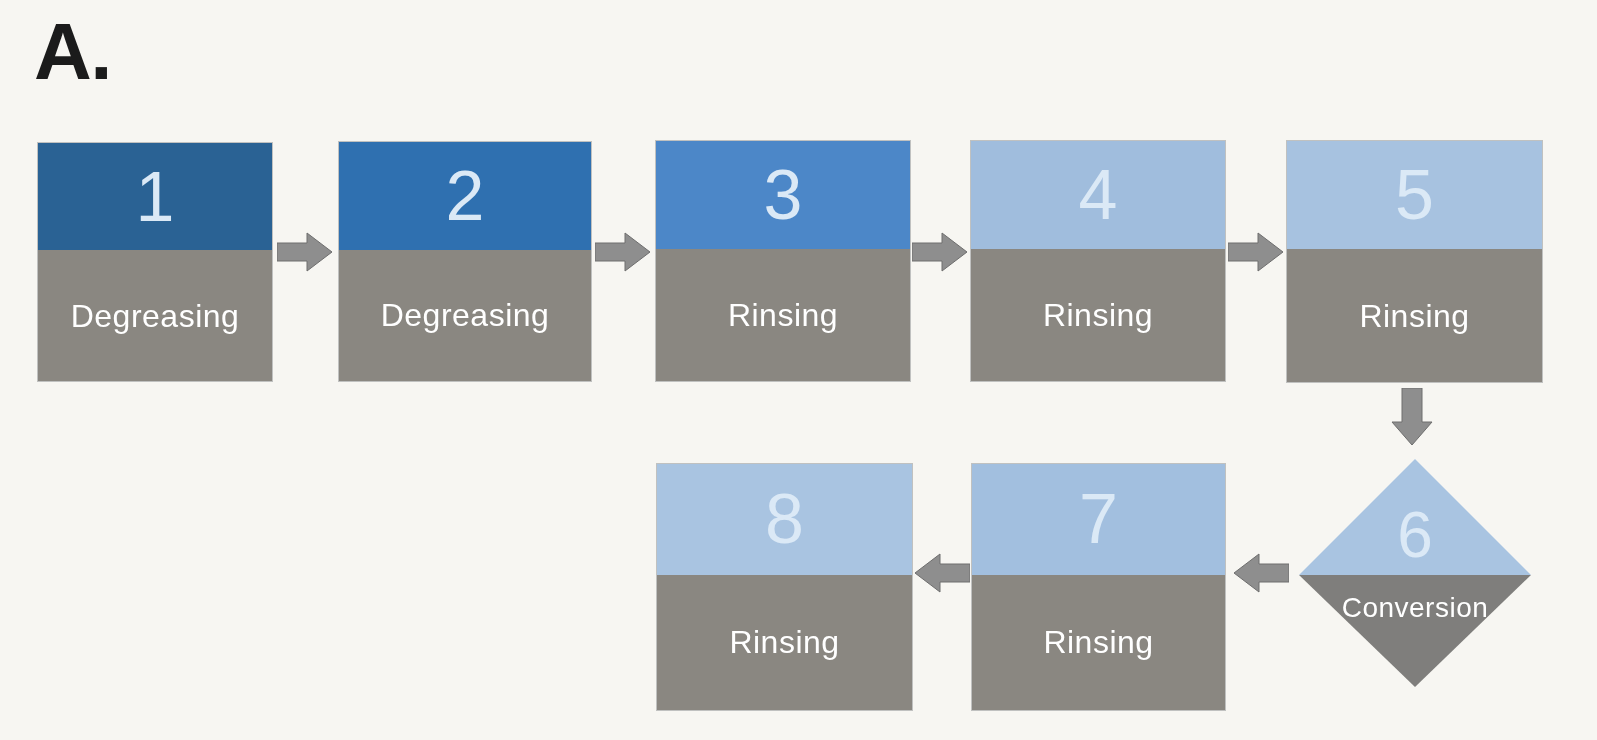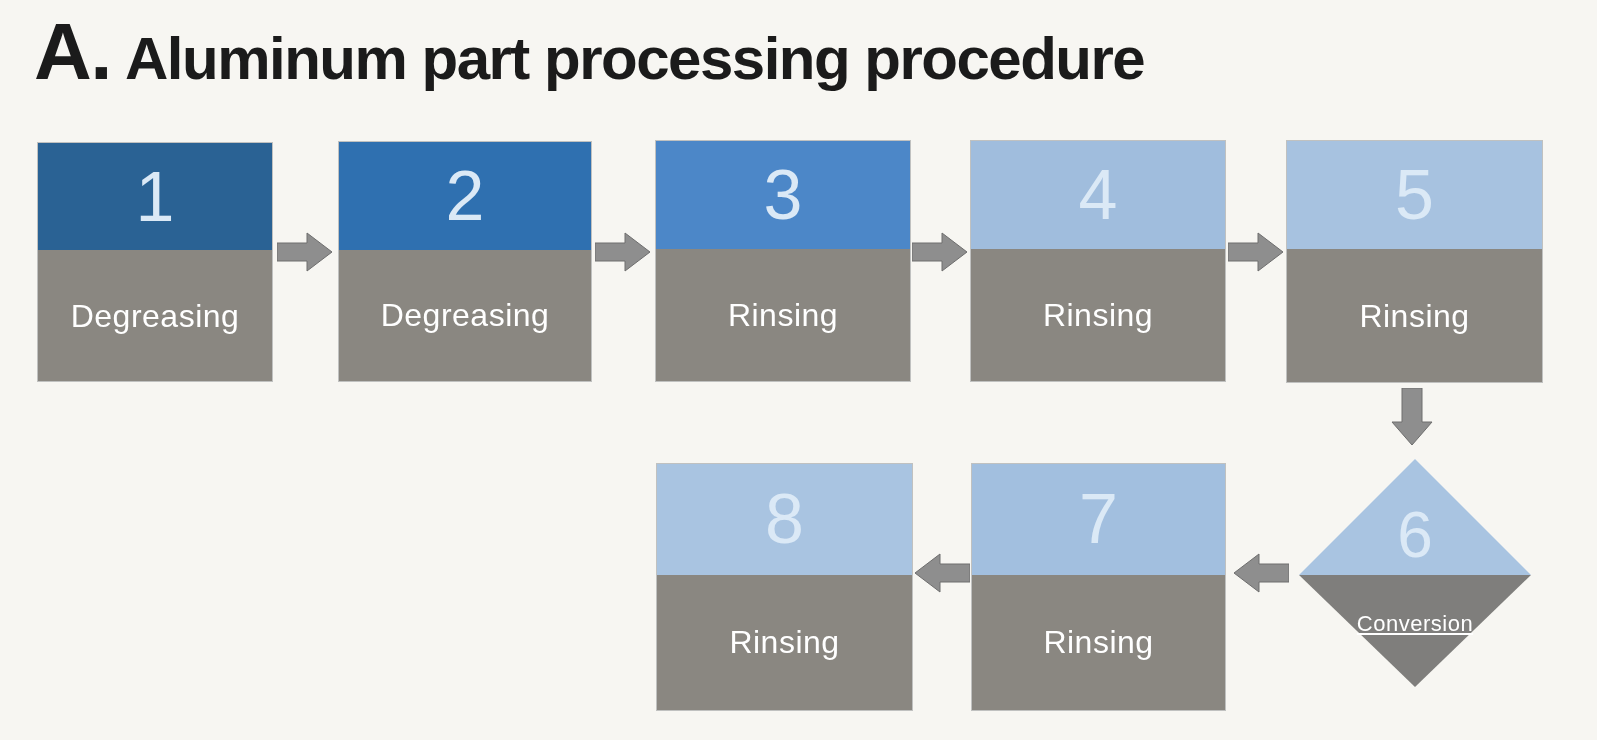--- a/index.html
+++ b/index.html
@@ -34,33 +34,31 @@
   }
   .arrow{position:absolute;}
   .arrow svg{display:block;}
   .diamond{position:absolute;}
   .diamond svg{display:block;position:absolute;left:0;top:0;}
   .diamond-num{
     position:absolute;left:50%;top:77px;transform:translate(-50%,-50%);
     font-size:64px;
   }
   .diamond-lbl{
-    position:absolute;left:50%;top:166px;transform:translate(-50%,-50%);
-    font-size:22px;
-    text-decoration:underline;
+    position:absolute;left:50%;top:150px;transform:translate(-50%,-50%);
+    font-size:28px;
   }
 </style>
 </head>
 <body>
 
 <div class="canvas">
 
   <div class="title">
     <span class="title-prefix">A.</span>
-    <span class="title-text">Aluminum part processing procedure</span>
   </div>
 
   <div class="node" style="left:38px;top:143px;width:234px;height:238px">
     <div class="node-top" style="background-color: rgb(42, 98, 148);">
       <span class="num">1</span>
     </div>
     <div class="node-bottom" style="background-color: rgb(138, 135, 129);">
       <span class="lbl">Degreasing</span>
     </div>
   </div>

